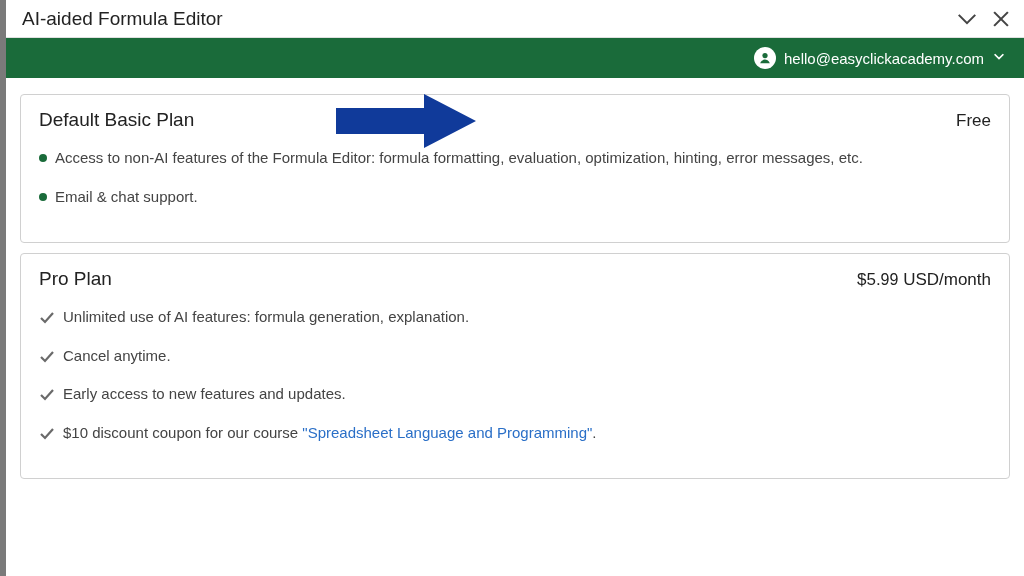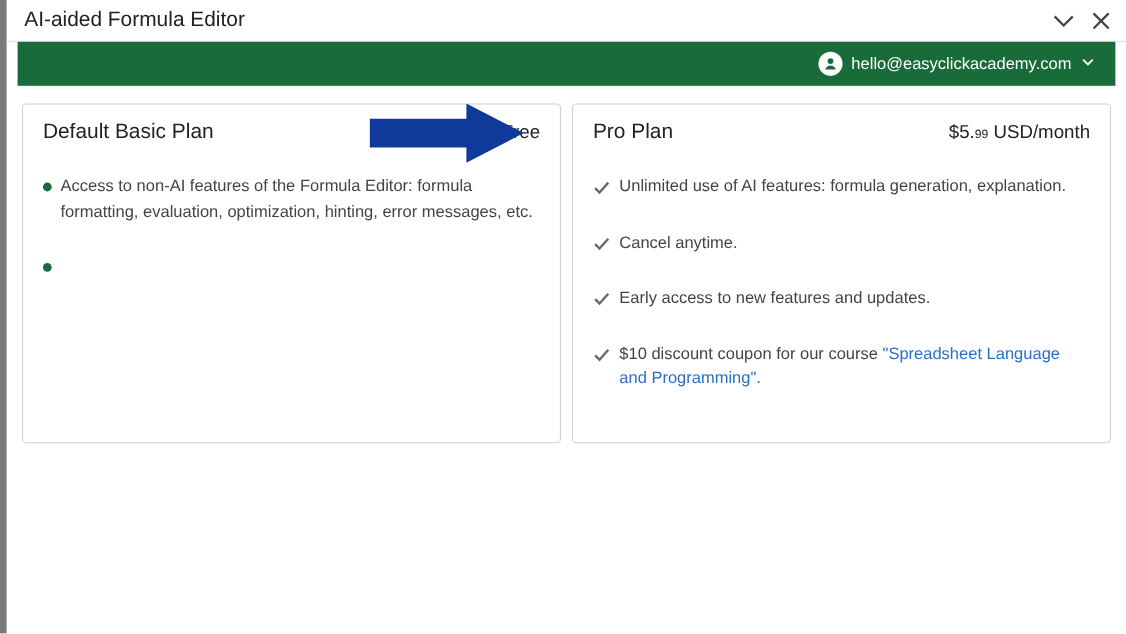--- a/index.html
+++ b/index.html
@@ -20,55 +20,56 @@
     font-size: 19px; font-weight: 400; color: #222;
   }
   .window-controls { display: flex; gap: 12px; color: #444; }
   .win-btn { width: 22px; height: 22px; display: flex; align-items: center; justify-content: center; cursor: pointer; }
   .win-btn svg { stroke: #444; stroke-width: 1.5; fill: none; }
 
   .account-bar {
     background: #1a6b3a;
     height: 40px;
     display: flex; align-items: center; justify-content: flex-end;
-    padding: 0 18px; margin: 0 10px;
+    padding: 0 18px; margin: 0 0;
     color: #fff;
   }
   .account-area { display: flex; align-items: center; gap: 8px; cursor: pointer; }
   .avatar-circle {
     width: 22px; height: 22px; border-radius: 50%; background: #fff;
     display: flex; align-items: center; justify-content: center;
   }
   .avatar-circle svg { width: 14px; height: 14px; }
   .account-email { font-size: 15px; }
   .acct-chevron svg { width: 14px; height: 14px; stroke: #fff; stroke-width: 2; fill: none; }
 
   .plans-row {
     display: flex; gap: 10px;
     padding: 16px 14px 0 14px;
+    flex-direction: column;
   }
   .plan-card {
     flex: 1;
     border: 1px solid #d0d0d0;
     border-radius: 4px;
     padding: 14px 18px 18px 18px;
     background: #fff;
     position: relative;
   }
   .plan-header {
     display: flex; justify-content: space-between; align-items: baseline;
     margin-bottom: 10px;
   }
   .plan-name { font-size: 19px; font-weight: 400; color: #222; }
   .plan-price { font-size: 17px; color: #222; }
-  .price-cents { font-size: 11px; margin-top: 32px; }
+  .price-cents { font-size: 16px; margin-top: 32px; }
   .feature-list { list-style: none; }
   .feature-item {
     display: flex; align-items: flex-start; gap: 8px;
-    margin: 28px 0;
+    margin: 16px 0;
     font-size: 15px; color: #444; line-height: 1.5;
   }
   .bullet-dot {
     width: 8px; height: 8px; border-radius: 50%; background: #1a6b3a;
     flex-shrink: 0; margin-top: 7px;
   }
   .check-icon {
     width: 16px; height: 16px; flex-shrink: 0; margin-top: 4px;
   }
   .check-icon svg { stroke: #6a6a6a; stroke-width: 2.2; fill: none; }
@@ -129,20 +130,21 @@
         <div class="plan-name">Default Basic Plan</div>
         <div class="plan-price">Free</div>
       </div>
       <ul class="feature-list">
         <li class="feature-item">
           <span class="bullet-dot"></span>
           <span>Access to non-AI features of the Formula Editor: formula formatting, evaluation, optimization, hinting, error messages, etc.</span>
         </li>
         <li class="feature-item">
           <span class="bullet-dot"></span>
+          <span>Email &amp; chat support.</span>
         </li>
       </ul>
     </div>
 
     <div class="plan-card">
       <div class="plan-header">
         <div class="plan-name">Pro Plan</div>
         <div class="plan-price">
           <span>$5.</span><span class="price-cents">99</span><span> USD/month</span>
         </div>

